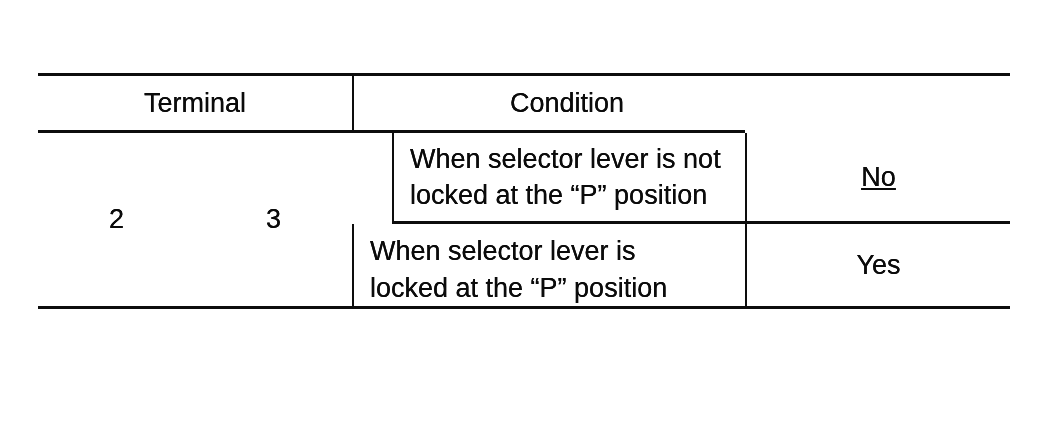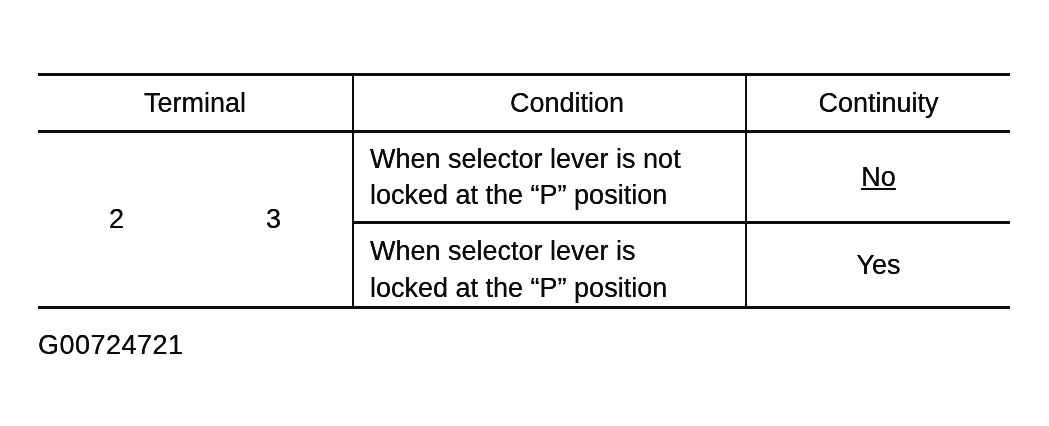--- a/index.html
+++ b/index.html
@@ -73,30 +73,27 @@
 <div class="page">
 
   <div class="ttable">
 
     <div class="cell center hdr" style="grid-column:1; grid-row:1;">
       <span>Terminal</span>
     </div>
     <div class="cell center hdr vline" style="grid-column:2; grid-row:1;padding-left:35px;">
       <span>Condition</span>
     </div>
-    <div class="cell center hdr vline" style="grid-column:3; grid-row:1;">
-      <span>Continuity</span>
-    </div>
 
     <div class="cell terminal-merged">
       <span class="half">2</span>
       <span class="half">3</span>
     </div>
 
-    <div class="cell cond vline row1-divider" style="grid-column:2; grid-row:2;">
+    <div class="cell cond vline row1-divider" style="grid-column:2; grid-row:2;margin-left:40px;">
       <div>
         <div>When selector lever is not</div>
         <div>locked at the “P” position</div>
       </div>
     </div>
     <div class="cell center vline row1-divider" style="grid-column:3; grid-row:2;text-decoration:underline;">
       <span>No</span>
     </div>
 
     <div class="cell cond vline" style="grid-column:2; grid-row:3;align-items:flex-end;">
@@ -104,15 +101,14 @@
         <div>When selector lever is</div>
         <div>locked at the “P” position</div>
       </div>
     </div>
     <div class="cell center vline" style="grid-column:3; grid-row:3;">
       <span>Yes</span>
     </div>
 
   </div>
 
-  <div class="caption">G00724721</div>
 
 </div>
 
 </body></html>

